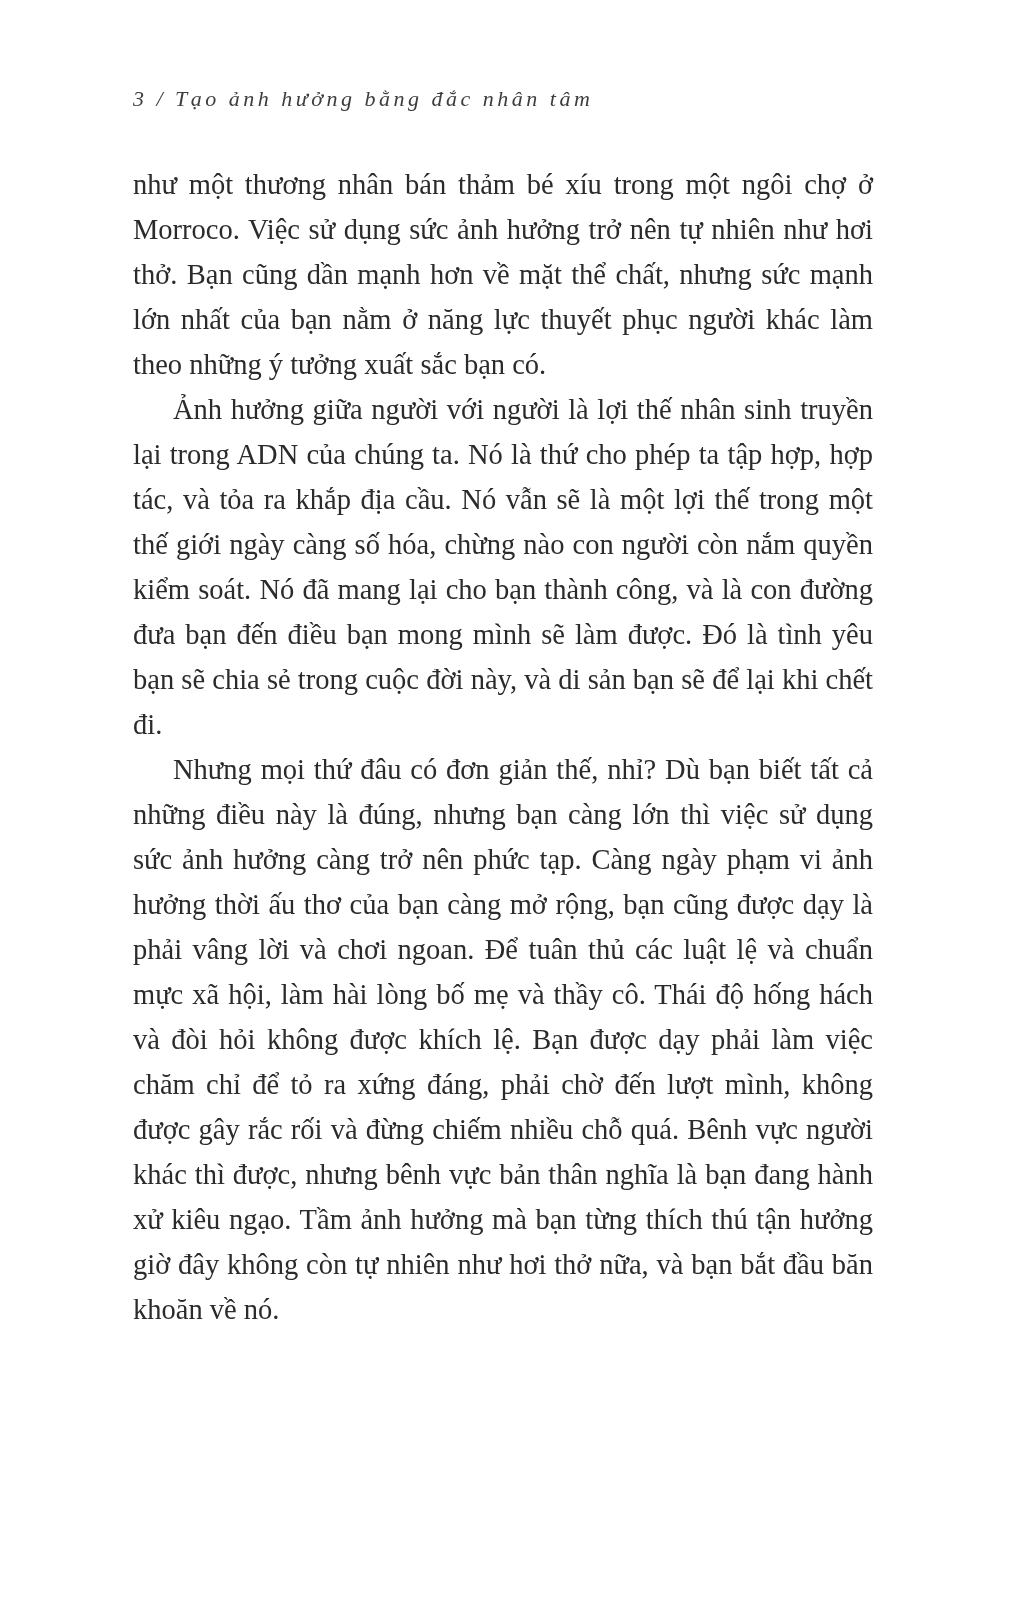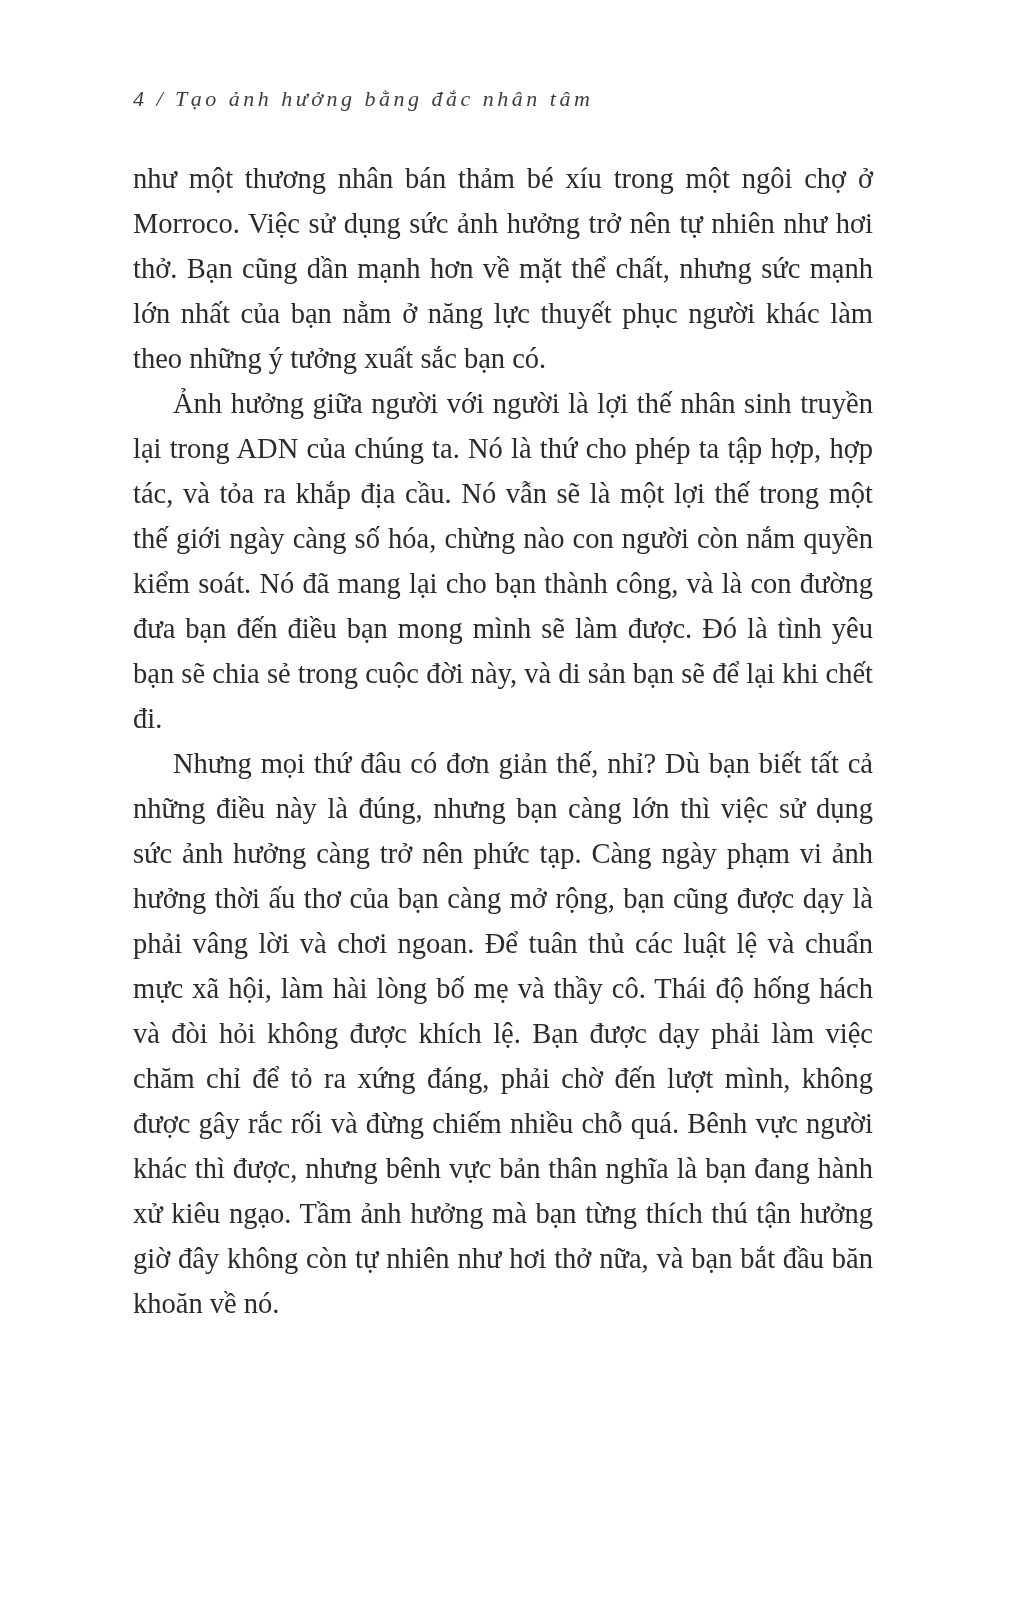--- a/index.html
+++ b/index.html
@@ -27,21 +27,21 @@
     font-family: "Liberation Serif", serif;
     font-style: italic;
     font-size: 22px;
     letter-spacing: 3.5px;
     color: #3d3d3d;
     white-space: nowrap;
   }
 
   .body-text {
     position: absolute;
-    top: 156px;
+    top: 162px;
     left: 133px;
     width: 740px;
     color: #2b2b2b;
   }
 
   .body-text p {
     font-family: "Liberation Serif", serif;
     font-size: 28.5px;
     line-height: 45px;
     text-align: justify;
@@ -50,21 +50,21 @@
 
   .body-text p.indent {
     text-indent: 40px;
   }
 </style>
 </head>
 <body>
 
 <div class="page">
 
-  <div class="running-header">4 / Tạo ảnh hưởng bằng đắc nhân tâm</div>
+  <div class="running-header">3 / Tạo ảnh hưởng bằng đắc nhân tâm</div>
 
   <div class="body-text">
     <p>như một thương nhân bán thảm bé xíu trong một ngôi chợ ở Morroco. Việc sử dụng sức ảnh hưởng trở nên tự nhiên như hơi thở. Bạn cũng dần mạnh hơn về mặt thể chất, nhưng sức mạnh lớn nhất của bạn nằm ở năng lực thuyết phục người khác làm theo những ý tưởng xuất sắc bạn có.</p>
     <p class="indent">Ảnh hưởng giữa người với người là lợi thế nhân sinh truyền lại trong ADN của chúng ta. Nó là thứ cho phép ta tập hợp, hợp tác, và tỏa ra khắp địa cầu. Nó vẫn sẽ là một lợi thế trong một thế giới ngày càng số hóa, chừng nào con người còn nắm quyền kiểm soát. Nó đã mang lại cho bạn thành công, và là con đường đưa bạn đến điều bạn mong mình sẽ làm được. Đó là tình yêu bạn sẽ chia sẻ trong cuộc đời này, và di sản bạn sẽ để lại khi chết đi.</p>
     <p class="indent">Nhưng mọi thứ đâu có đơn giản thế, nhỉ? Dù bạn biết tất cả những điều này là đúng, nhưng bạn càng lớn thì việc sử dụng sức ảnh hưởng càng trở nên phức tạp. Càng ngày phạm vi ảnh hưởng thời ấu thơ của bạn càng mở rộng, bạn cũng được dạy là phải vâng lời và chơi ngoan. Để tuân thủ các luật lệ và chuẩn mực xã hội, làm hài lòng bố mẹ và thầy cô. Thái độ hống hách và đòi hỏi không được khích lệ. Bạn được dạy phải làm việc chăm chỉ để tỏ ra xứng đáng, phải chờ đến lượt mình, không được gây rắc rối và đừng chiếm nhiều chỗ quá. Bênh vực người khác thì được, nhưng bênh vực bản thân nghĩa là bạn đang hành xử kiêu ngạo. Tầm ảnh hưởng mà bạn từng thích thú tận hưởng giờ đây không còn tự nhiên như hơi thở nữa, và bạn bắt đầu băn khoăn về nó.</p>
   </div>
 
 </div>
 
 </body></html>

